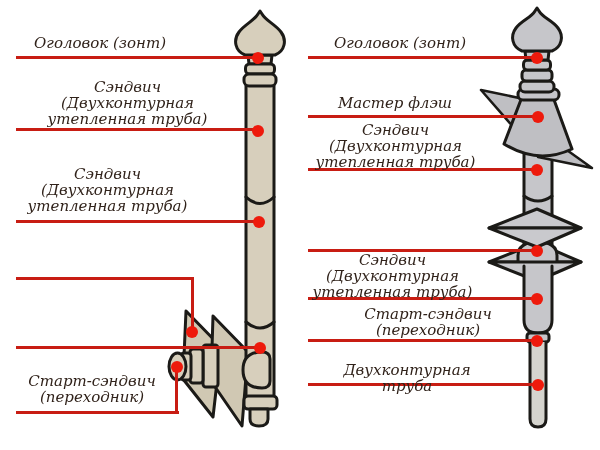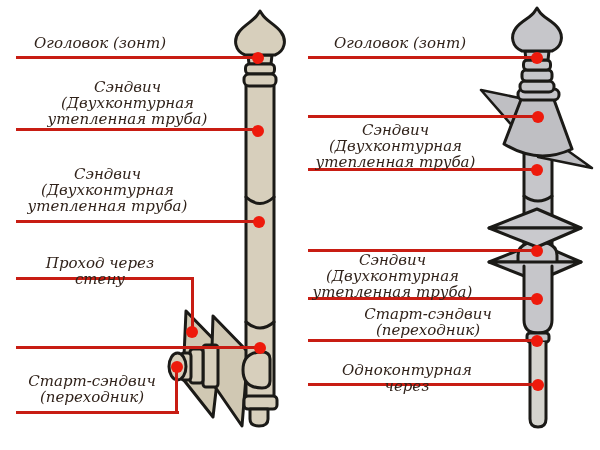--- a/index.html
+++ b/index.html
@@ -133,28 +133,28 @@
   <div class="dot" style="left:531px;top:335px"></div>
   <div class="dot" style="left:532px;top:379px"></div>
 
   <div class="lbl" style="left:20px;top:36px;width:160px">Оголовок (зонт)</div>
   <div class="lbl" style="left:40px;top:80px;width:175px">Сэндвич
 (Двухконтурная
 утепленная труба)</div>
   <div class="lbl" style="left:20px;top:167px;width:175px">Сэндвич
 (Двухконтурная
 утепленная труба)</div>
-  <div class="lbl" style="left:20px;top:256px;width:160px">Проход через стену</div>
   <div class="lbl" style="left:12px;top:374px;width:160px">Старт-сэндвич
 (переходник)</div>
 
   <div class="lbl" style="left:320px;top:36px;width:160px">Оголовок (зонт)</div>
+  <div class="lbl" style="left:315px;top:96px;width:160px">Мастер флэш</div>
   <div class="lbl" style="left:308px;top:123px;width:175px">Сэндвич
 (Двухконтурная
 утепленная труба)</div>
   <div class="lbl" style="left:305px;top:253px;width:175px">Сэндвич
 (Двухконтурная
 утепленная труба)</div>
   <div class="lbl" style="left:348px;top:307px;width:160px">Старт-сэндвич
 (переходник)</div>
-  <div class="lbl" style="left:327px;top:363px;width:160px">Одноконтурная через</div>
+  <div class="lbl" style="left:327px;top:363px;width:160px">Двухконтурная труба</div>
 
 </div>
 
 </body></html>

